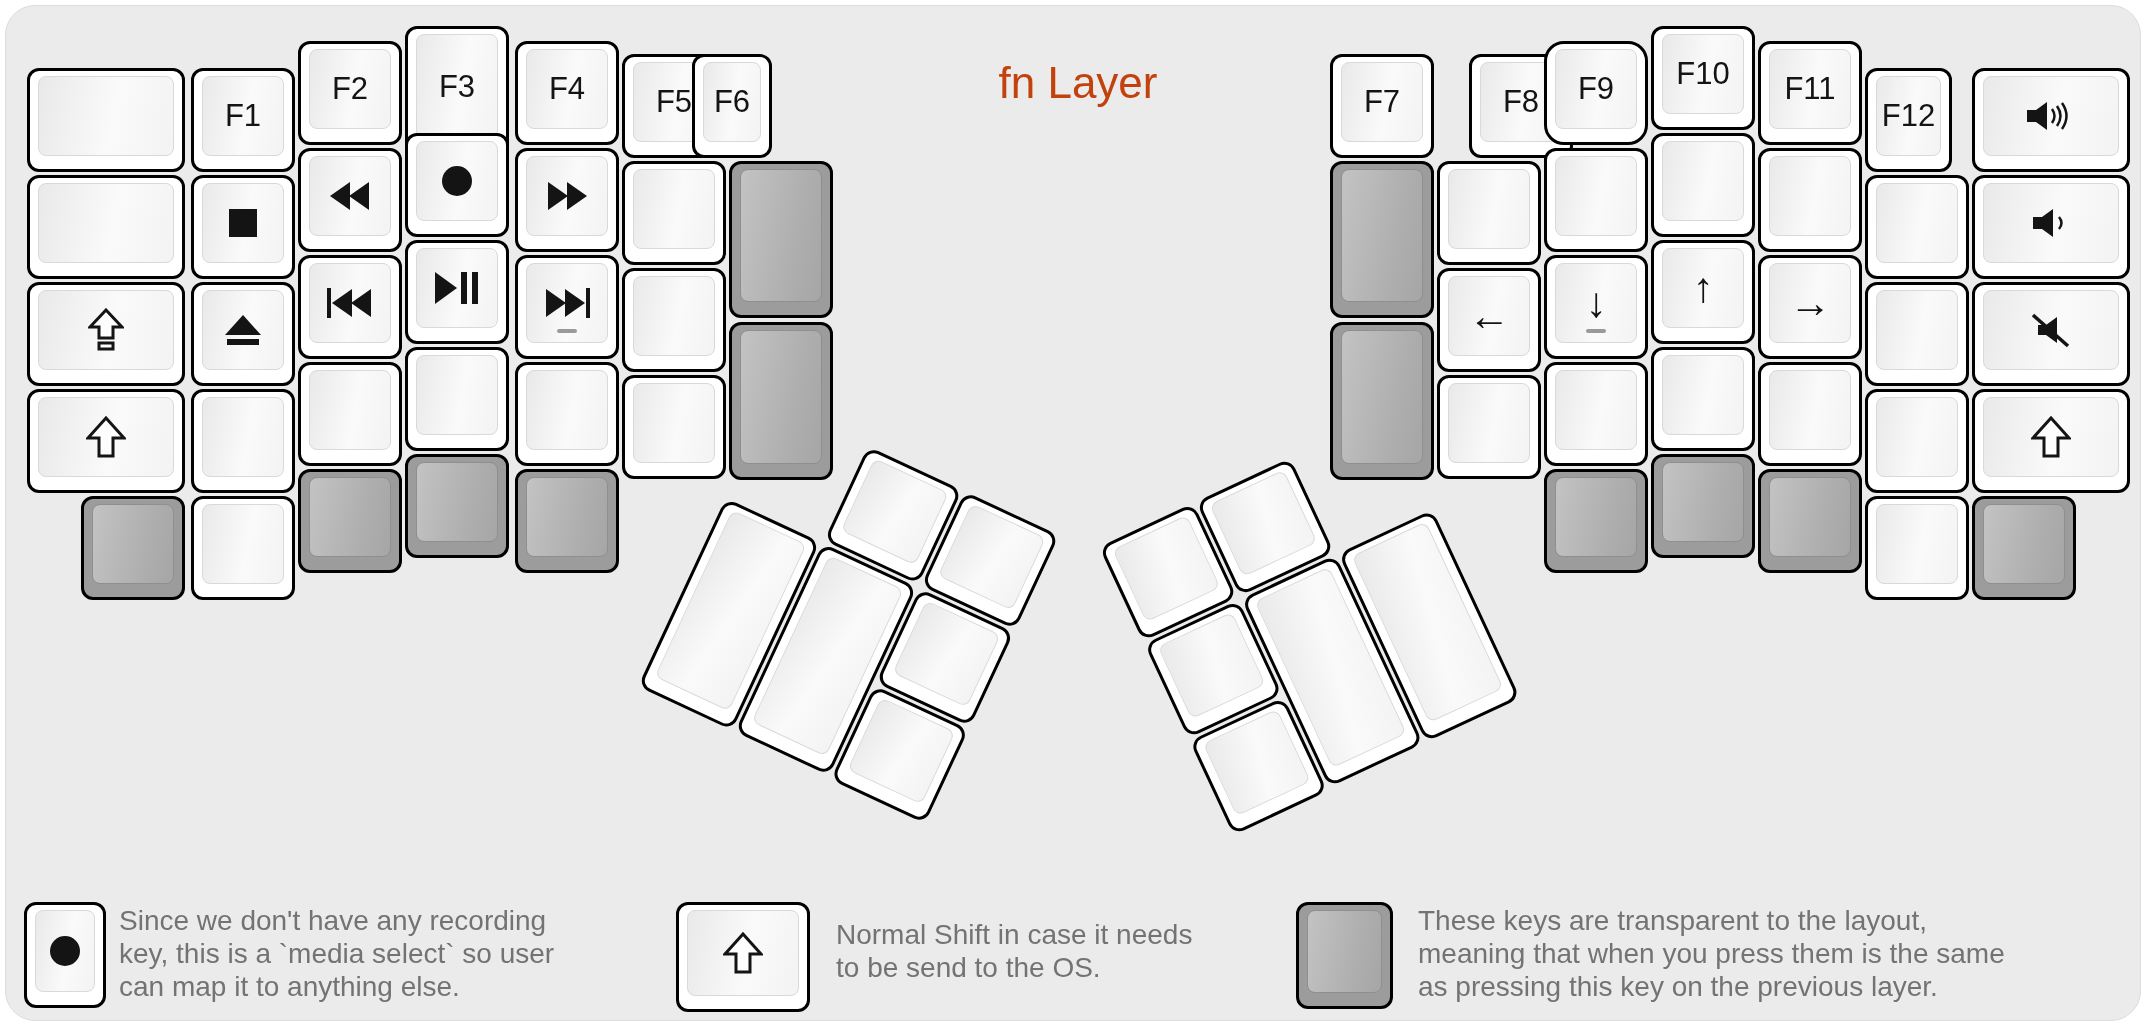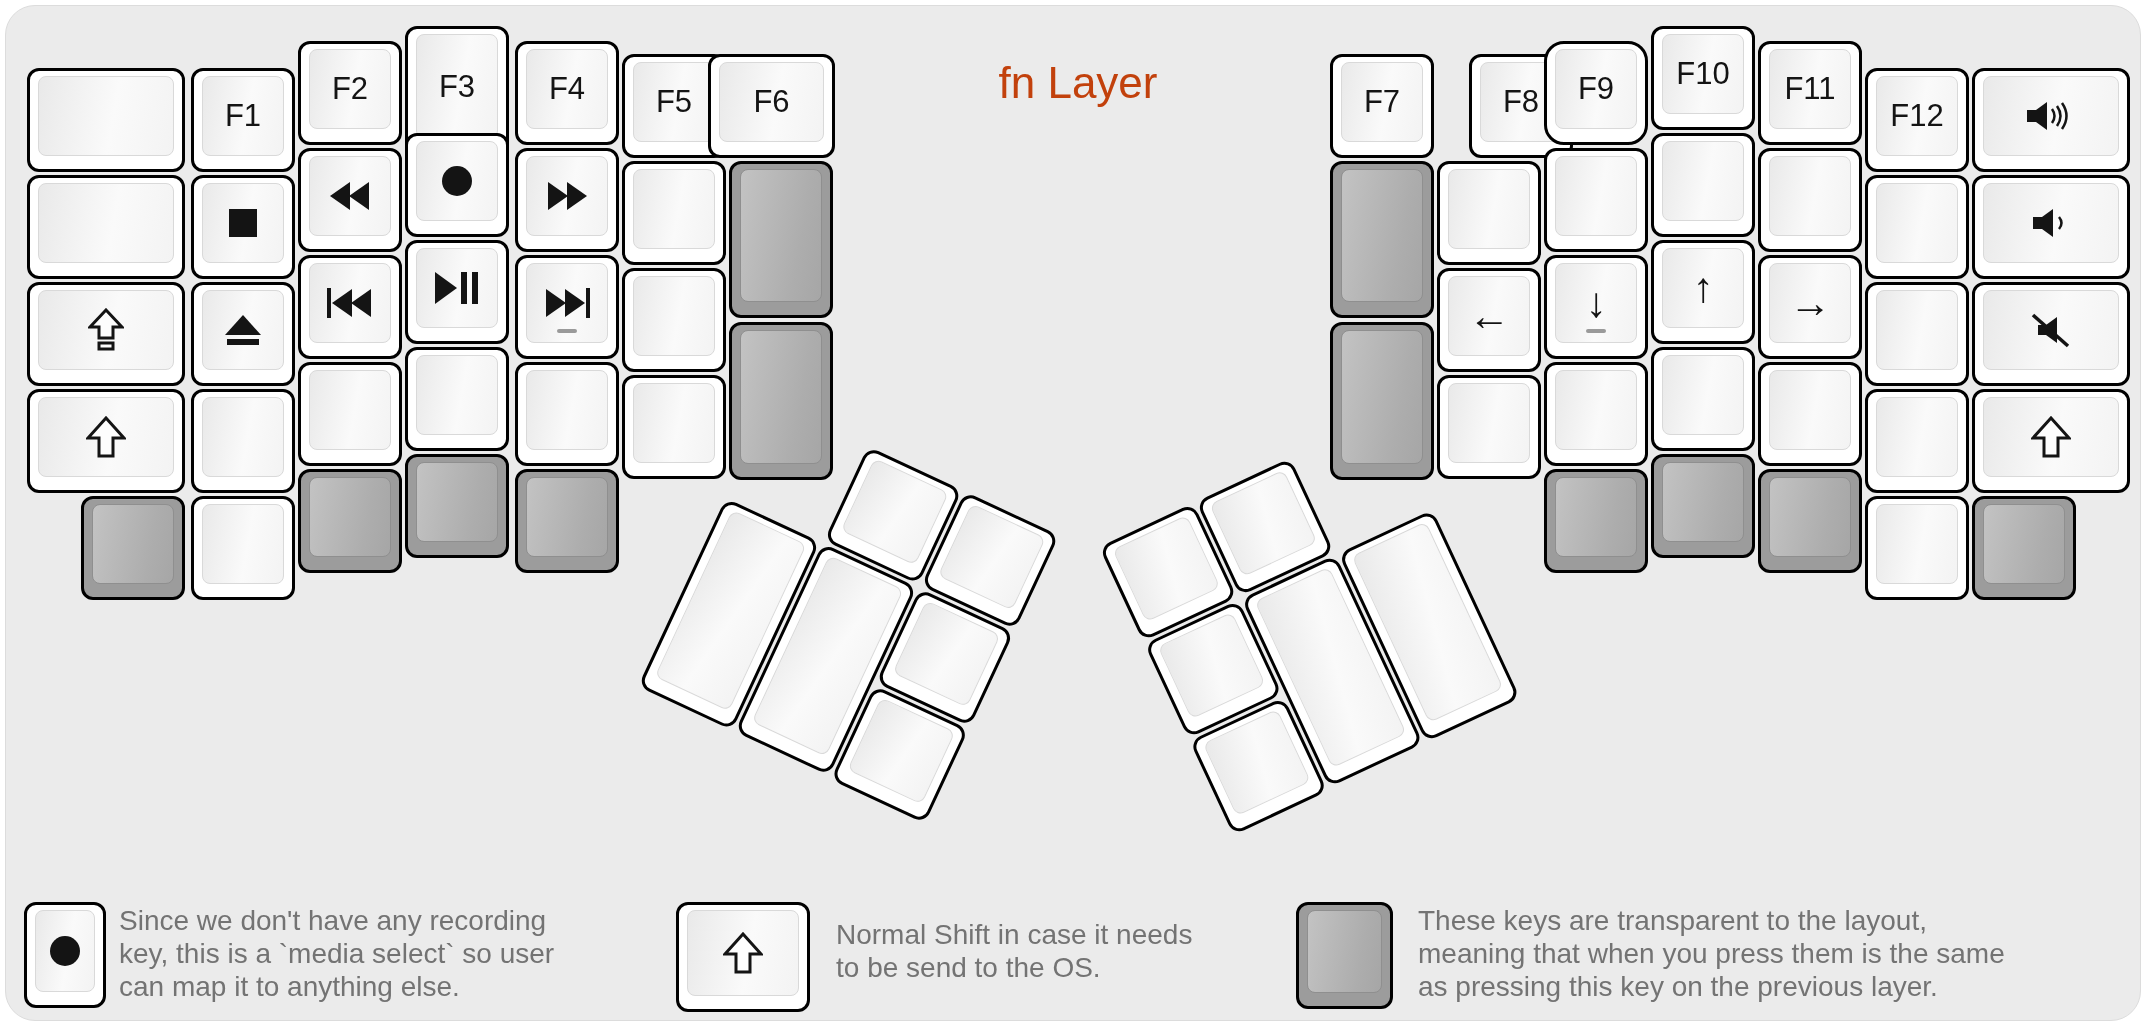--- a/index.html
+++ b/index.html
@@ -209,21 +209,21 @@
       </div>
       <div class="key" style="left: 616px; top: 155px; width: 104px; height: 104px;">
         <div class="top"></div>
       </div>
       <div class="key" style="left: 616px; top: 262px; width: 104px; height: 104px;">
         <div class="top"></div>
       </div>
       <div class="key" style="left: 616px; top: 369px; width: 104px; height: 104px;">
         <div class="top"></div>
       </div>
-      <div class="key" style="left: 702px; top: 48px; width: 127px; height: 104px;">
+      <div class="key" style="left: 686px; top: 48px; width: 80px; height: 104px;">
         <div class="top">
           <span class="klabel">F6</span>
         </div>
       </div>
       <div class="key gray" style="left: 723px; top: 155px; width: 104px; height: 157px;">
         <div class="top"></div>
       </div>
       <div class="key gray" style="left: 723px; top: 316px; width: 104px; height: 158px;">
         <div class="top"></div>
       </div>
@@ -305,21 +305,21 @@
         <div class="top">
           <span class="glyph">→</span>
         </div>
       </div>
       <div class="key" style="left: 1752px; top: 356px; width: 104px; height: 104px;">
         <div class="top"></div>
       </div>
       <div class="key gray" style="left: 1752px; top: 463px; width: 104px; height: 104px;">
         <div class="top"></div>
       </div>
-      <div class="key" style="left: 1859px; top: 62px; width: 104px; height: 104px;">
+      <div class="key" style="left: 1859px; top: 62px; width: 87px; height: 104px;">
         <div class="top">
           <span class="klabel">F12</span>
         </div>
       </div>
       <div class="key" style="left: 1859px; top: 169px; width: 104px; height: 104px;">
         <div class="top"></div>
       </div>
       <div class="key" style="left: 1859px; top: 276px; width: 104px; height: 104px;">
         <div class="top"></div>
       </div>

